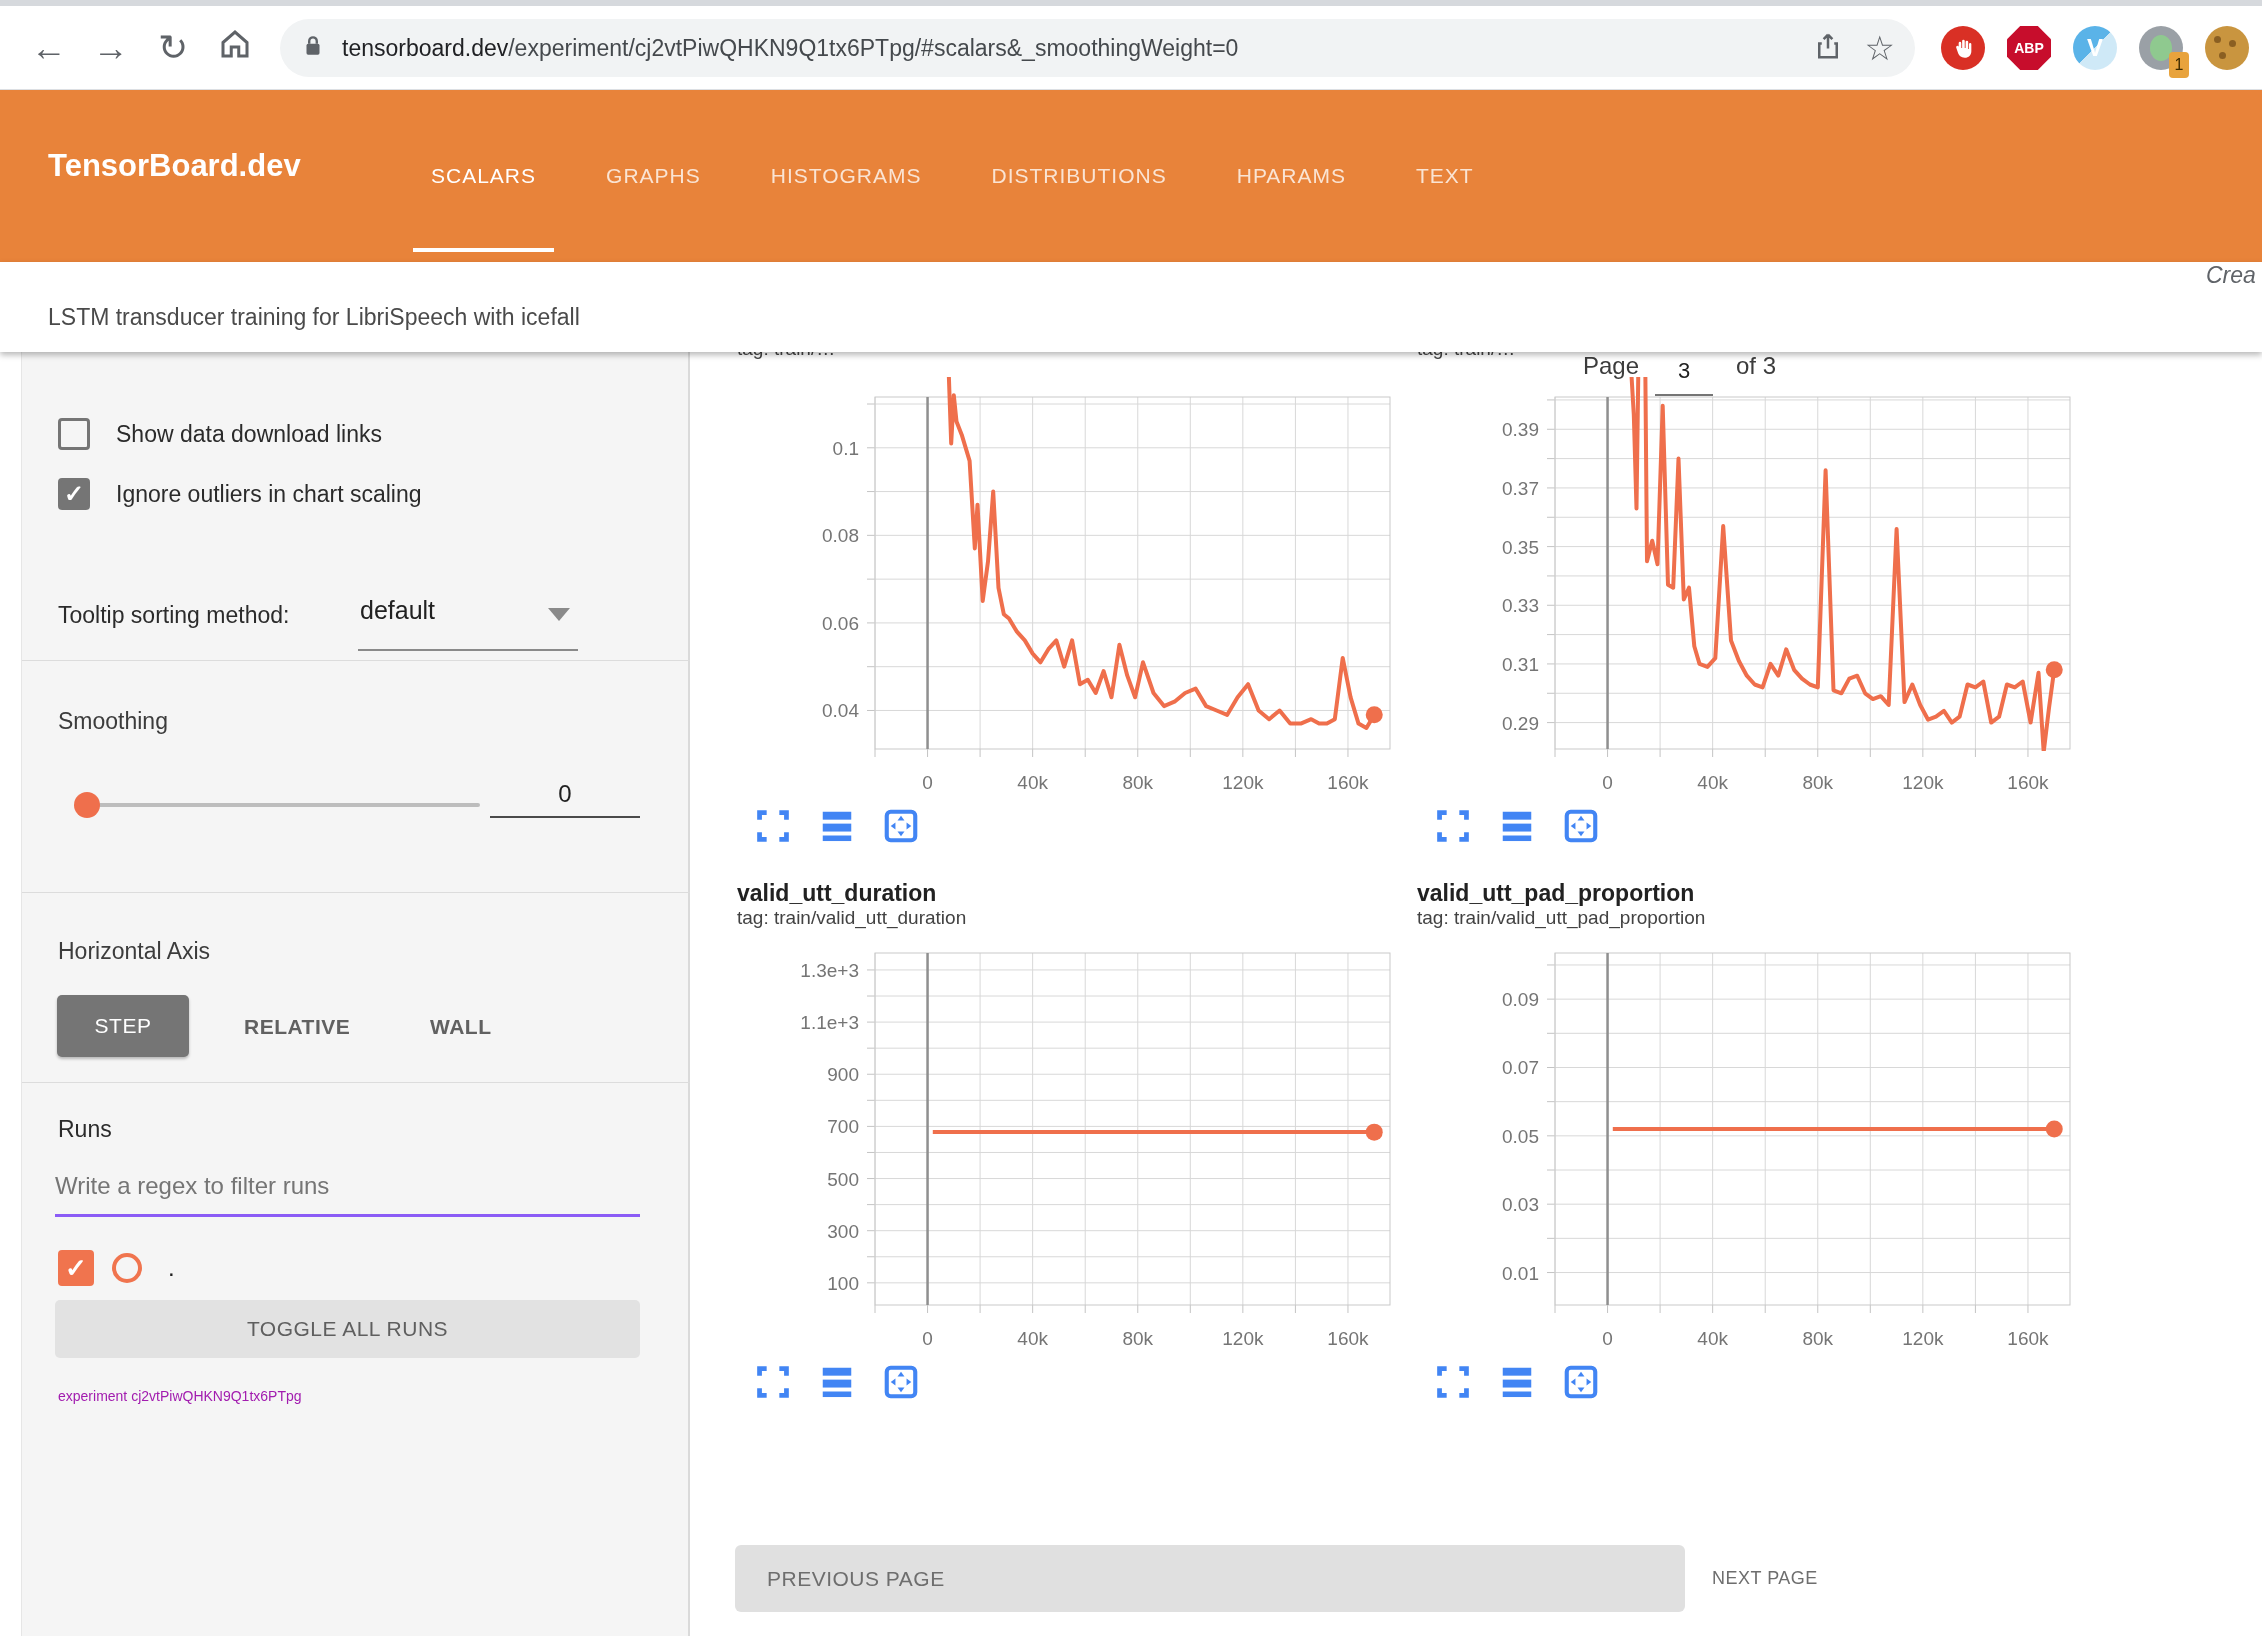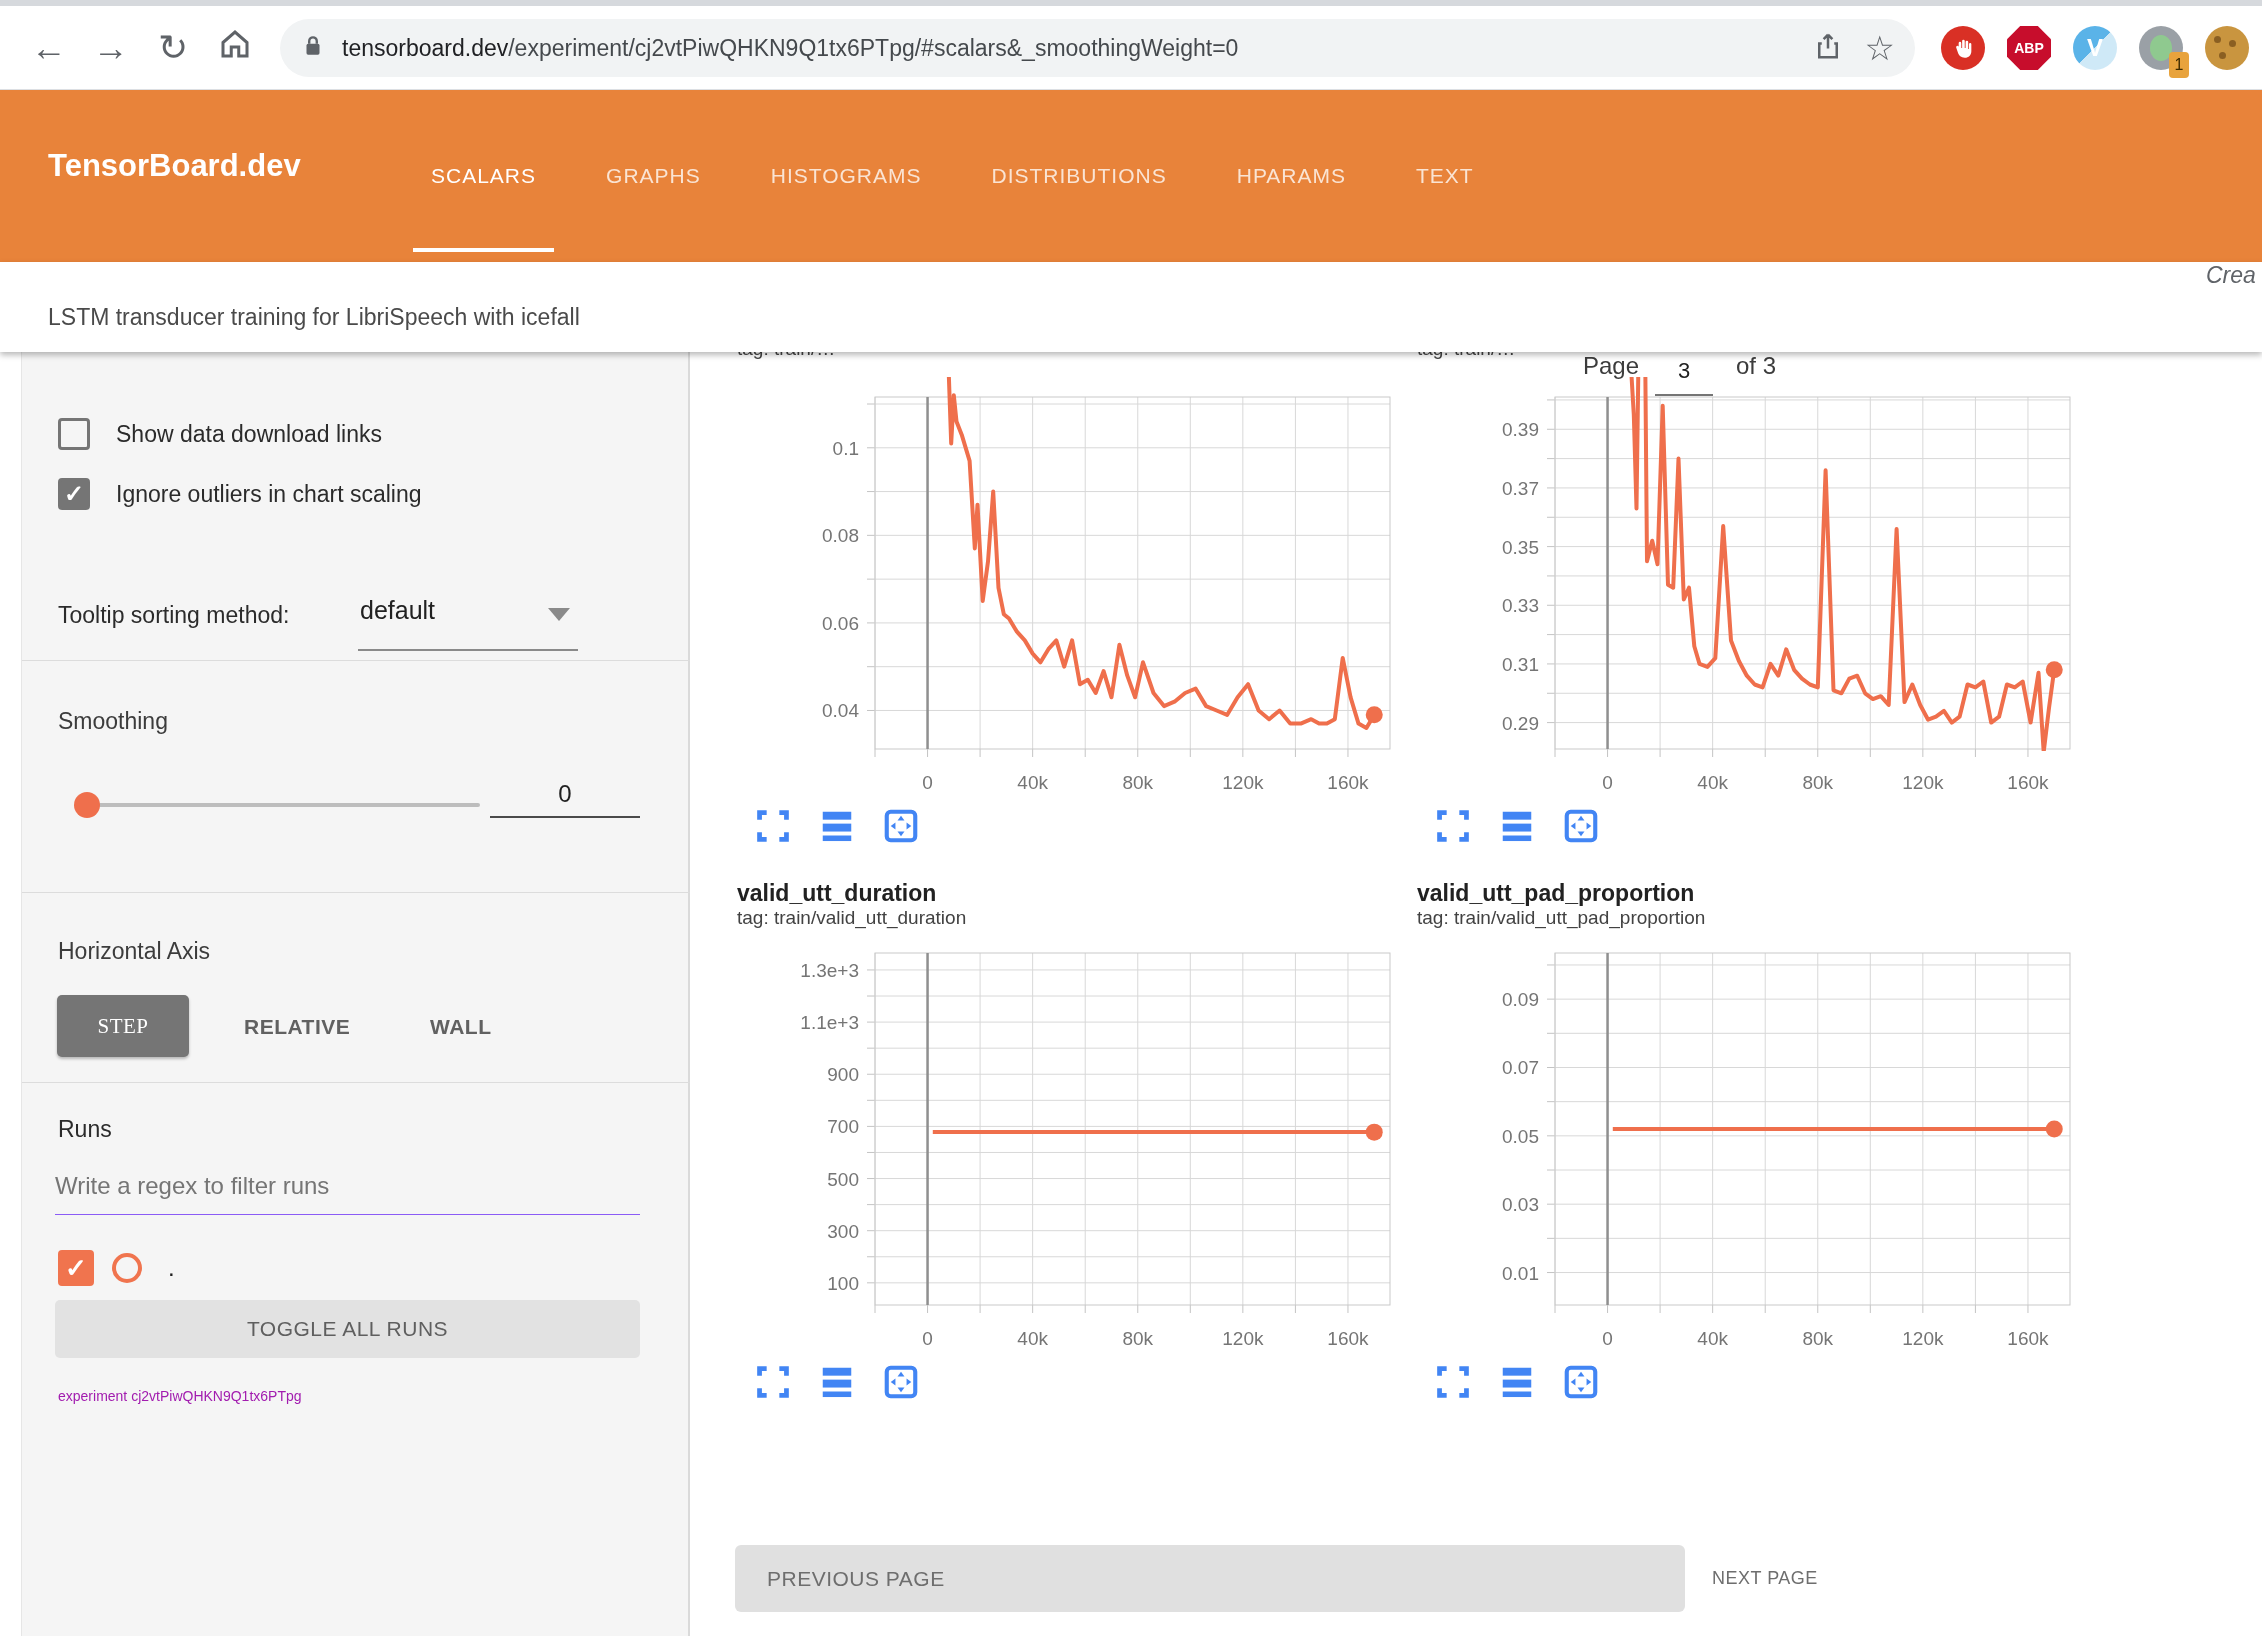--- a/index.html
+++ b/index.html
@@ -66,24 +66,24 @@
   .slabel { position:absolute; left:36px; font-size:23px; color:#3c3c3c; }
   #tooltip-value { position:absolute; left:338px; font-size:25px; color:#212121; cursor:pointer; }
   #tooltip-caret { position:absolute; left:526px; width:0; height:0; border-left:11px solid transparent;
     border-right:11px solid transparent; border-top:13px solid #8a8a8a; }
   #tooltip-underline { position:absolute; left:336px; width:220px; height:2px; background:#8a8a8a; }
   #sl-track { position:absolute; left:75px; width:383px; height:4px; background:#bdbdbd; border-radius:2px; cursor:pointer; }
   #sl-thumb { position:absolute; left:52px; width:26px; height:26px; border-radius:50%; background:#ef6f4c; cursor:grab; }
   #sm-value { position:absolute; left:468px; width:150px; text-align:center; font-size:24px; color:#212121;
     background:transparent; border:none; border-bottom:2px solid #4a4a4a; padding-bottom:8px; }
   #step-btn { position:absolute; left:35px; width:132px; height:62px; background:#757575; border:none; border-radius:5px;
-    color:#fff; font-size:21px; letter-spacing:0.5px; cursor:pointer; box-shadow:0 2px 3px rgba(0,0,0,0.25);font-family:Liberation Serif, serif; }
+    color:#fff; font-size:21px; letter-spacing:0.5px; cursor:pointer; box-shadow:0 2px 3px rgba(0,0,0,0.25); }
   .haxis-opt { position:absolute; font-size:21px; color:#616161; letter-spacing:0.5px; cursor:pointer;font-weight:bold; }
   #regex-input { position:absolute; left:33px; width:585px; font-size:24px; color:#212121; background:transparent;
-    border:none; border-bottom:1px solid #8b5cf6; padding-bottom:14px; }
+    border:none; border-bottom:3px solid #8b5cf6; padding-bottom:14px; }
   #regex-input::placeholder { color:#757575; }
   .runrow { position:absolute; left:36px; display:flex; align-items:center; }
   .cbox.orange { background:#f0744e; border-color:#f0744e; color:#fff; display:flex; align-items:center;
     justify-content:center; font-size:26px; font-weight:bold; width:36px; height:36px; }
   .runcircle { width:30px; height:30px; border-radius:50%; border:4px solid #f0744e; margin-left:18px; flex:0 0 auto; }
   .runname { font-size:24px; color:#212121; margin-left:26px; }
   #toggle-btn { position:absolute; left:33px; width:585px; height:58px; background:#e2e2e2; border:none; border-radius:5px;
     color:#5f5f5f; font-size:21px; letter-spacing:0.5px; cursor:pointer; }
   #exp-label { position:absolute; left:36px; font-size:14px; color:#a21caf; }
 

